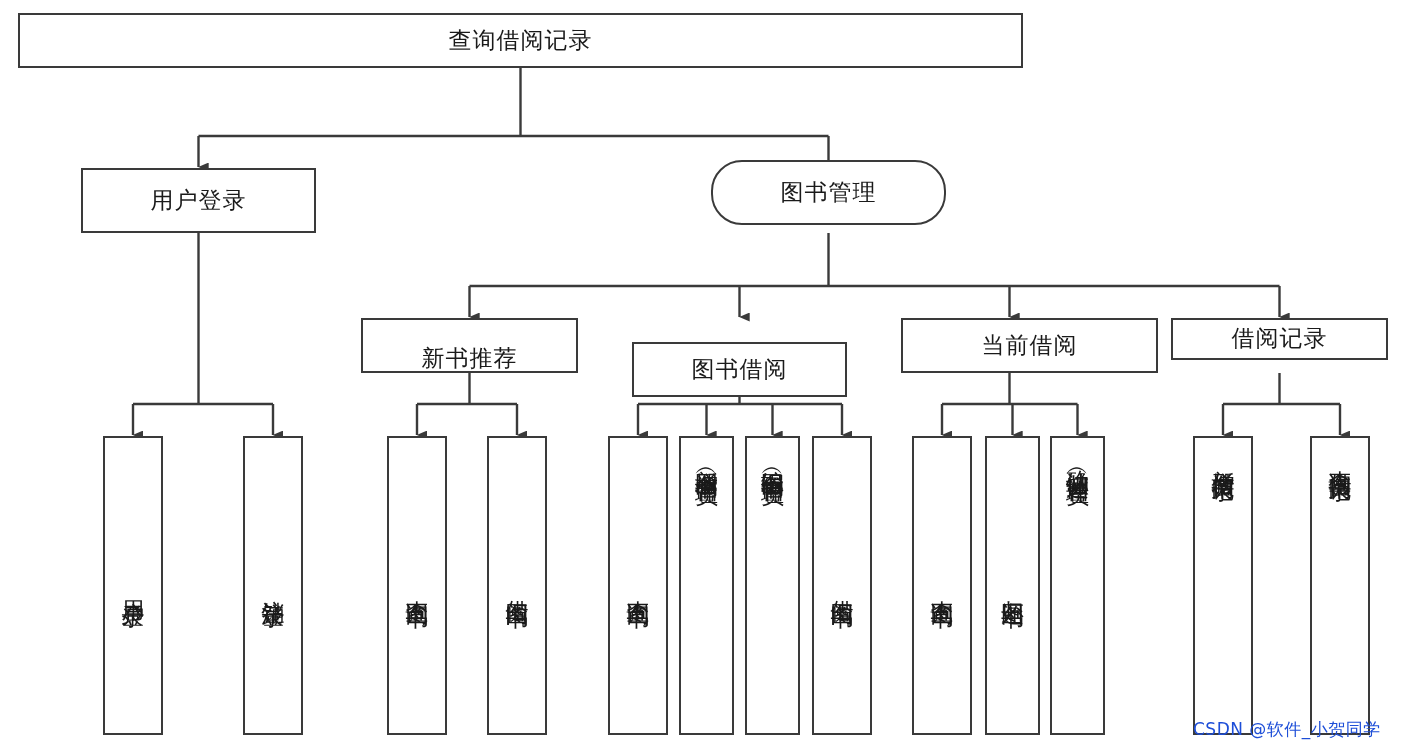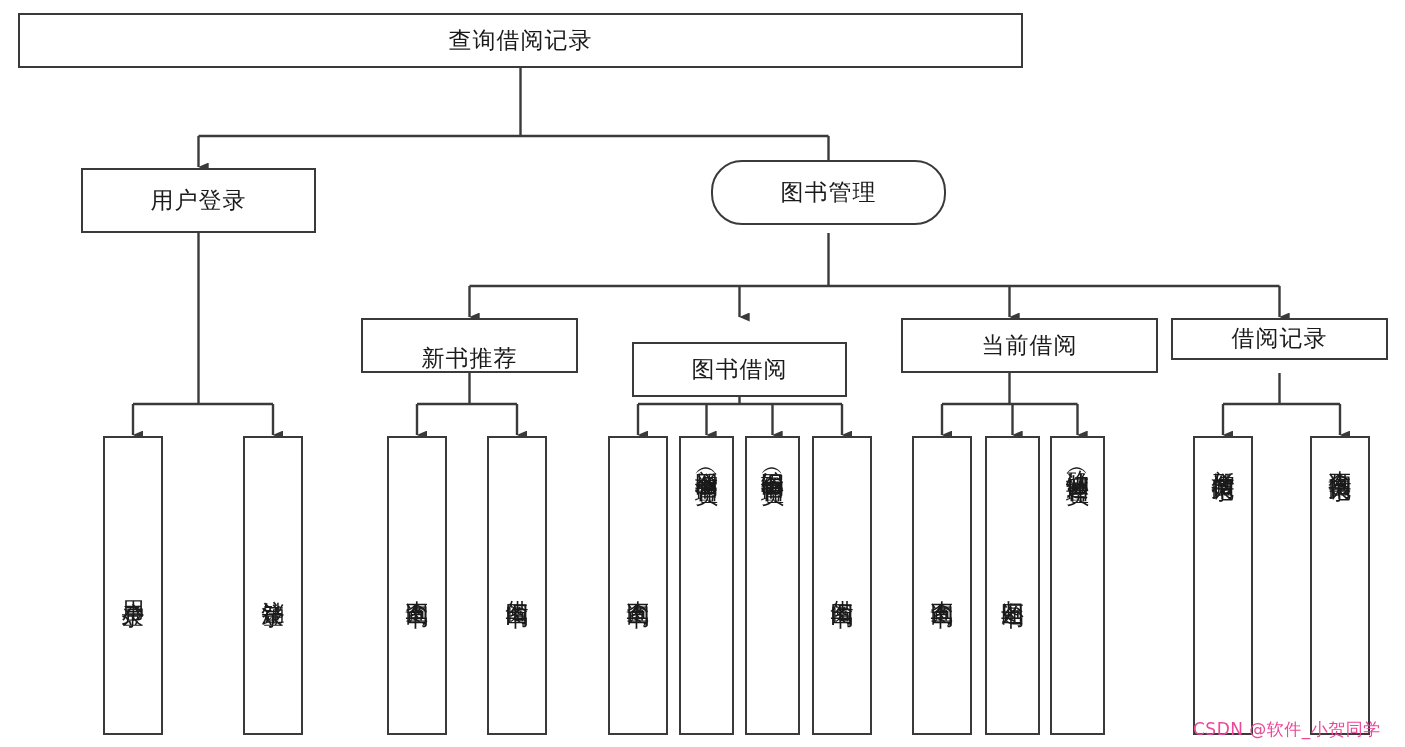--- a/index.html
+++ b/index.html
@@ -170,15 +170,15 @@
         <span class="node-label">确认归还（管理员）</span>
       </div>
       <div class="node vert" style="left: 1193px; top: 436px; width: 60px; height: 299px;">
         <span class="node-label">新增借阅记录</span>
       </div>
       <div class="node vert" style="left: 1310px; top: 436px; width: 60px; height: 299px;">
         <span class="node-label">查询借阅记录</span>
       </div>
     </div>
 
-  <div class="watermark" style="left: 1193px; top: 718px; color: #ec4899;">CSDN @软件_小贺同学</div>
+  <div class="watermark" style="left: 1193px; top: 718px; color: #1d4ed8;">CSDN @软件_小贺同学</div>
 
 </div>
 
 </body></html>

